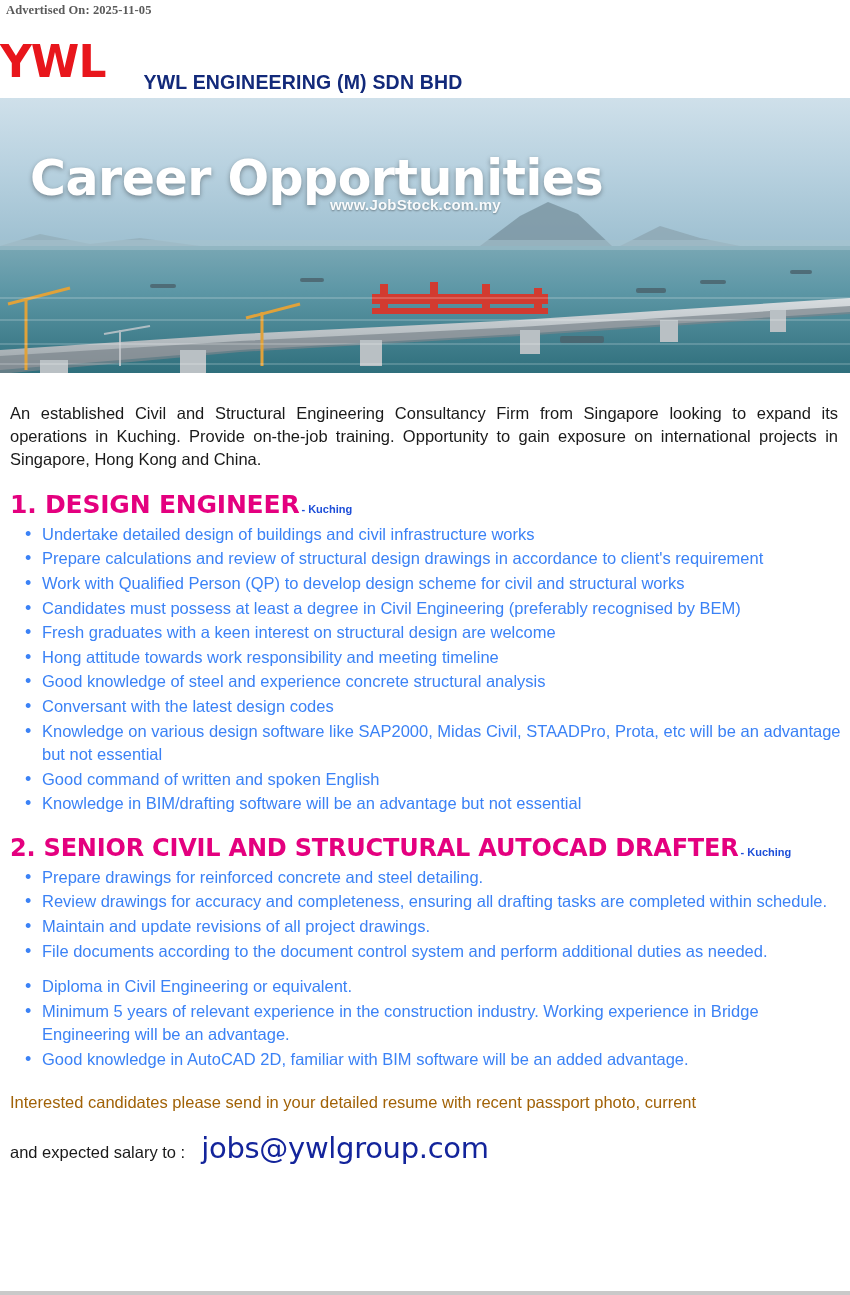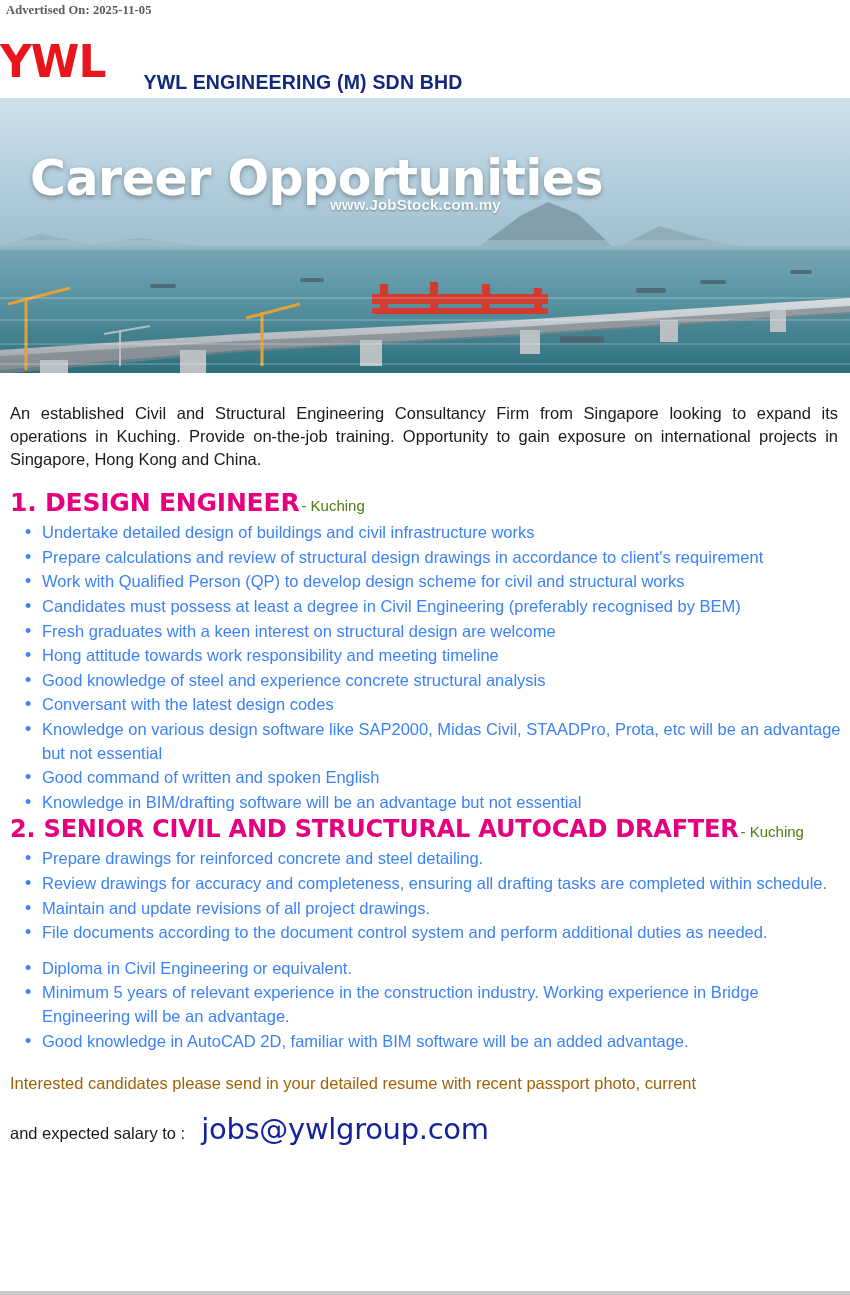--- a/index.html
+++ b/index.html
@@ -98,40 +98,41 @@
     padding:12px 8px 0 10px;
   }
   .intro{
     font-size:16.5px;
     line-height:1.42;
     text-align:justify;
     color:#1a1a1a;
     padding-right:4px;
   }
 
-  .job-block{}
+  .job-block{margin-top:18px;}
   .job-title-row{
     display:flex;
     align-items:baseline;
     gap:0px;
   }
   .job-title{
     font-family:"DejaVu Sans", sans-serif;
     font-weight:bold;
     font-size:25px;
     color:#e4007f;
     letter-spacing:-.2px;
     white-space:nowrap;
   }
   .job-title.second{font-size:24px;}
   .job-location{
-    font-size:15px;
-    color:#4d7c0f;
+    font-size:11px;
+    color:#1d4ed8;
     margin-left:2px;
     white-space:nowrap;
+    font-weight:bold;
   }
   ul.bullets{
     margin:4px 0 0 0;
     padding-left:30px;
     list-style:none;
   }
   ul.bullets li{
     position:relative;
     font-size:16.5px;
     line-height:1.43;

